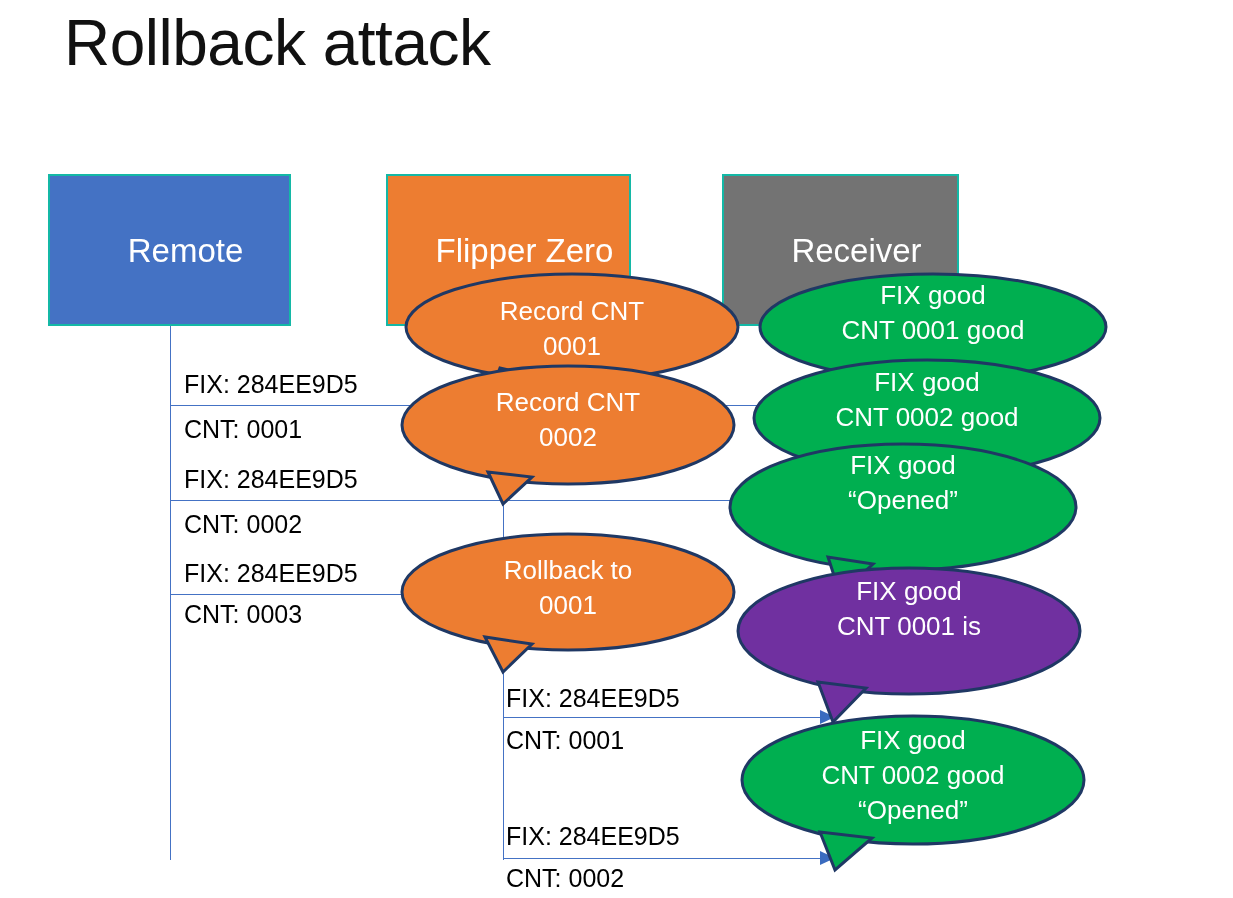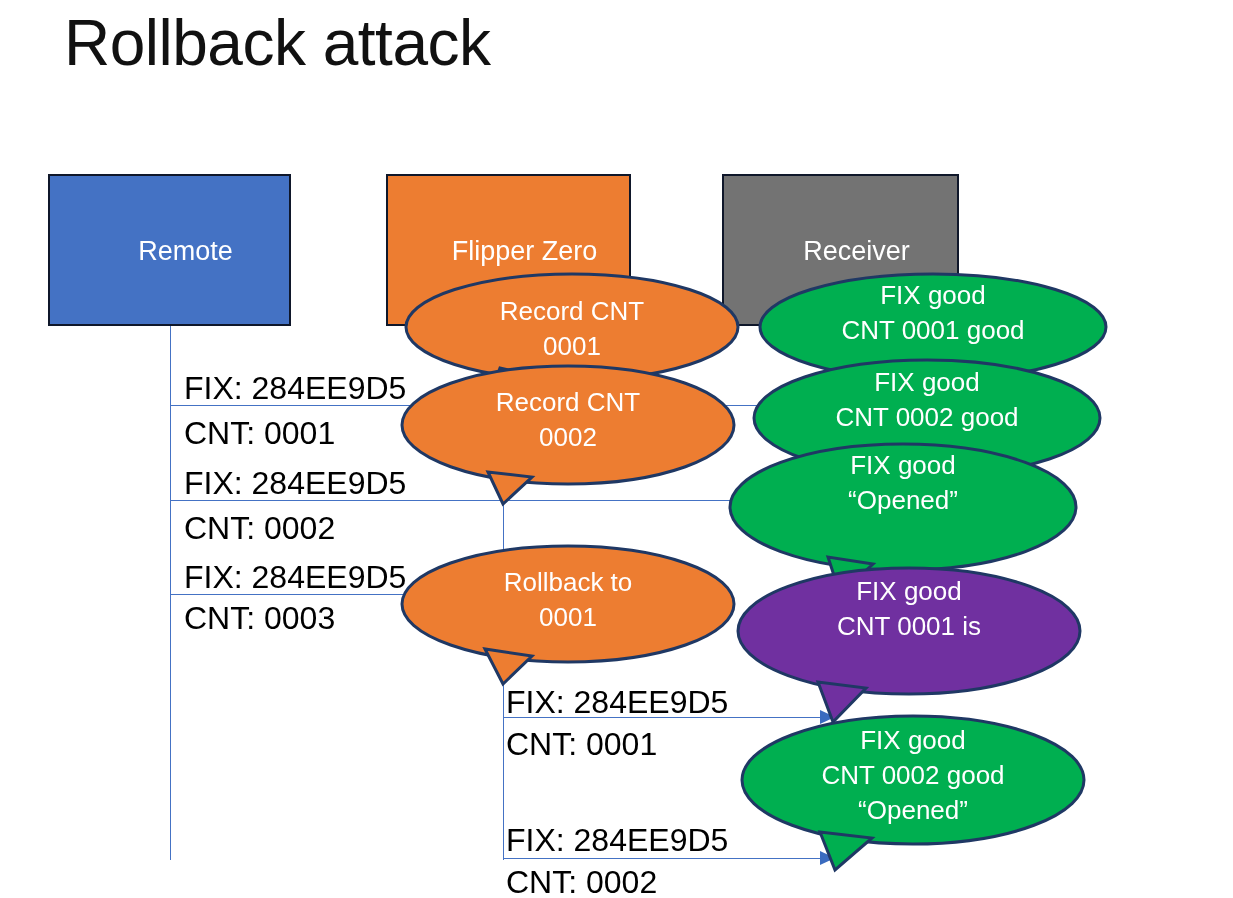--- a/index.html
+++ b/index.html
@@ -25,24 +25,24 @@
     line-height: 1.12;
     font-weight: 300;
     color: #111111;
     letter-spacing: -0.5px;
     white-space: nowrap;
   }
 
   
   .lane-box {
     position: absolute;
-    border: 2px solid #0f172a;
+    border: 2px solid #14b8a6;
     box-sizing: border-box;
     color: #ffffff;
-    font-size: 27px;
+    font-size: 33px;
     display: flex;
     align-items: center;
     justify-content: center;
     text-align: center;
     padding-left: 32px;
   }
   #lane-remote   { left: 48px;  top: 174px; width: 243px; height: 152px; background: #4472C4; }
   #lane-flipper  { left: 386px; top: 174px; width: 245px; height: 152px; background: #ED7D31; }
   #lane-receiver { left: 722px; top: 174px; width: 237px; height: 152px; background: #737373; }
 
@@ -71,21 +71,21 @@
     width: 0;
     height: 0;
     border-top: 7px solid transparent;
     border-bottom: 7px solid transparent;
     border-left: 15px solid #3A6BBF;
   }
 
   
   .msg-label {
     position: absolute;
-    font-size: 32px;
+    font-size: 25px;
     color: #000000;
     white-space: nowrap;
     line-height: 1;
   }
 
   
   .callout {
     position: absolute;
   }
   .callout svg {
@@ -202,21 +202,21 @@
   <svg width="350" height="160" viewBox="0 0 350 160" aria-hidden="true">
     <ellipse cx="175" cy="65" rx="173" ry="63" fill="#00AF50" stroke="#1F3864" stroke-width="3"></ellipse>
     <path d="M100 115 L 112 152 L 145 122 Z" fill="#00AF50" stroke="#1F3864" stroke-width="3"></path>
   </svg>
   <div class="callout-text" style="padding-top:6px;">
     <div>FIX good</div>
     <div>“Opened”</div>
   </div>
 </div>
 
-<div class="callout" style="left:400px; top:544px; width:336px; height:120px;">
+<div class="callout" style="left:400px; top:532px; width:336px; height:120px;">
   <svg width="336" height="160" viewBox="0 0 336 160" aria-hidden="true">
     <ellipse cx="168" cy="60" rx="166" ry="58" fill="#ED7D31" stroke="#1F3864" stroke-width="3"></ellipse>
     <path d="M85 105 L 103 140 L 132 112 Z" fill="#ED7D31" stroke="#1F3864" stroke-width="3"></path>
   </svg>
   <div class="callout-text" style="padding-top:21px;">
     <div>Rollback to</div>
     <div>0001</div>
   </div>
 </div>
 

